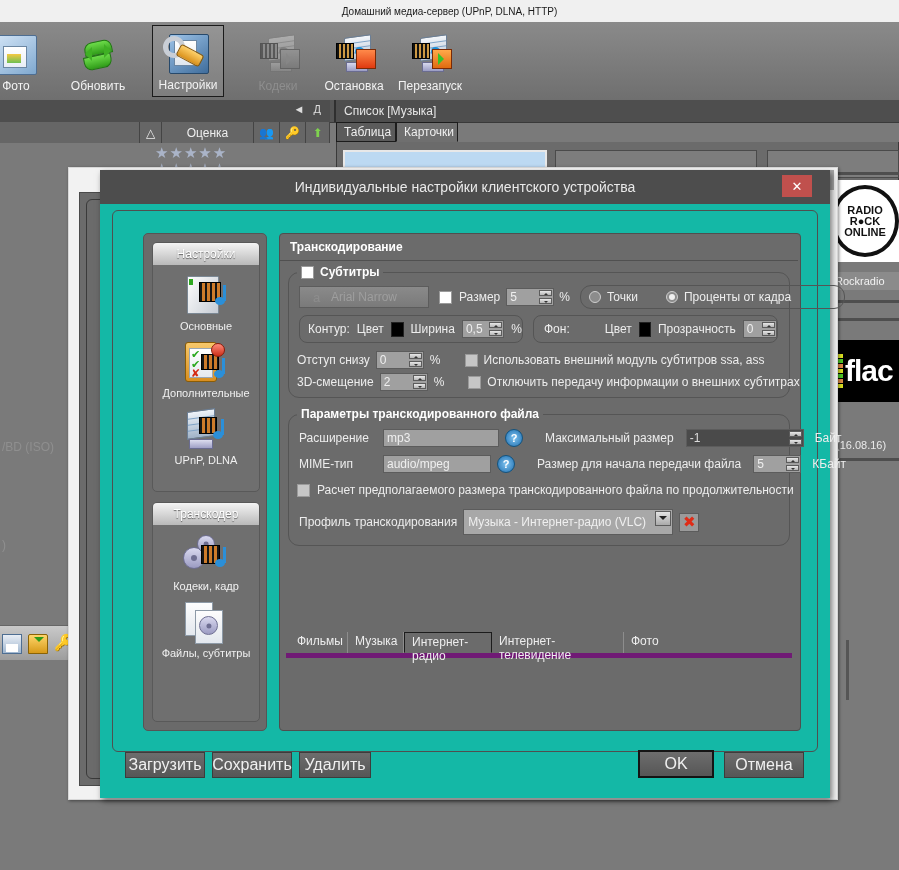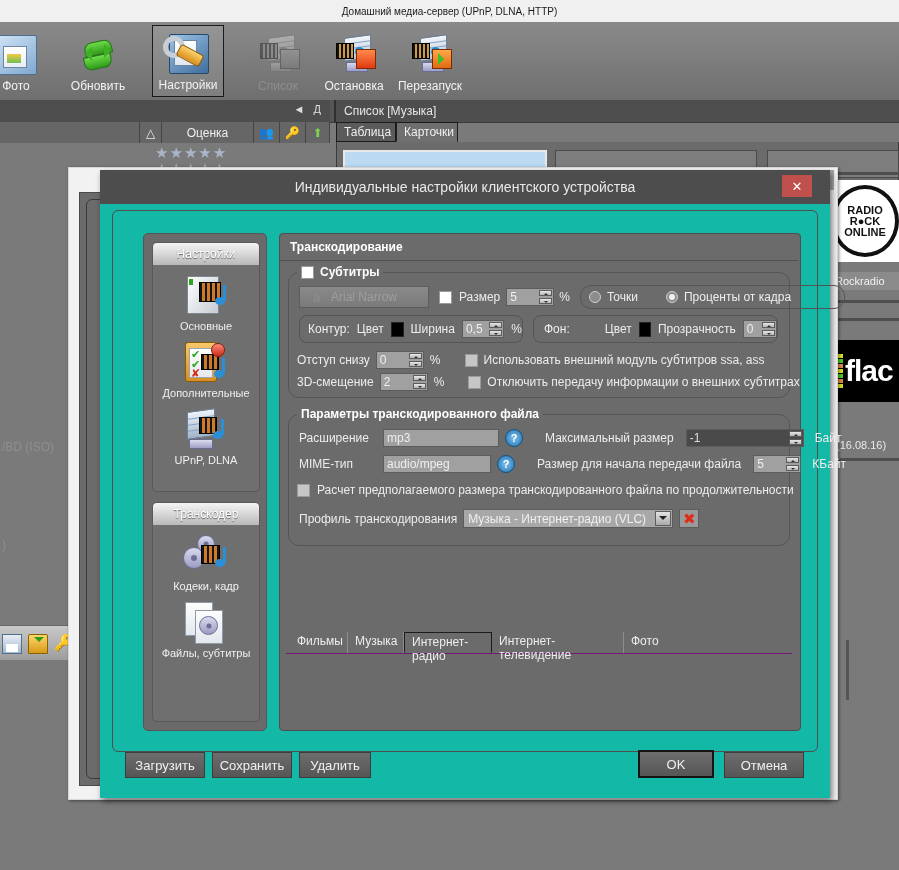--- a/index.html
+++ b/index.html
@@ -241,41 +241,41 @@
 
   .radio{width:12px;height:12px;border-radius:50%;border:1px solid #cfcfcf;
     background:#8c8c8c;display:inline-block;position:relative;box-sizing:border-box;}
   .radio.on:after{content:"";position:absolute;left:2px;top:2px;width:6px;height:6px;border-radius:50%;
     background:#f0f0f0;}
 
   .helpb{width:16px;height:16px;border-radius:50%;background:radial-gradient(#7fc2ef,#1f6fb0);
     border:1px solid #12537f;color:#fff;font-size:11px;font-weight:bold;
     display:flex;align-items:center;justify-content:center;cursor:pointer;}
 
-  .combo{position:relative;background:#a8a8a8;border:1px solid #5c5c5c;height:19px;box-sizing:border-box;
+  .combo{position:relative;background:#a8a8a8;border:1px solid #5c5c5c;height:26px;box-sizing:border-box;
     color:#efefef;font-size:12px;padding:1px 4px;display:flex;align-items:center;}
   .combo .arw{position:absolute;right:1px;top:1px;width:16px;height:15px;
     background:linear-gradient(#e4e4e4,#a9a9a9);border:1px solid #5c5c5c;box-sizing:border-box;
     display:flex;align-items:center;justify-content:center;}
   .combo .arw:after{content:"";width:0;height:0;border:4px solid transparent;border-top-color:#222;
     margin-top:3px;}
 
   .xbtn{width:20px;height:19px;background:#9a9a9a;border:1px solid #5c5c5c;
     display:flex;align-items:center;justify-content:center;color:#e02b16;font-weight:bold;
     font-size:15px;cursor:pointer;box-sizing:border-box;}
 
   
-  #btabs{position:absolute;left:6px;top:398px;width:506px;height:21px;border-bottom:1px solid #701a75;}
+  #btabs{position:absolute;left:6px;top:398px;width:506px;height:21px;border-bottom:5px solid #701a75;}
   .btab{position:absolute;top:0;height:21px;box-sizing:border-box;padding:2px 7px 0 7px;
     font-size:12px;color:#ededed;cursor:pointer;border-right:1px solid #8d8d8d;}
   .btab.active{background:#6b6b6b;border:1px solid #1c1c1c;border-bottom:1px solid #6b6b6b;}
 
   
   .dbtn{position:absolute;height:26px;background:linear-gradient(#6d6d6d,#565656);
-    border:1px solid #3c3c3c;color:#f0f0f0;font-size:13px;
+    border:1px solid #3c3c3c;color:#f0f0f0;font-size:16px;
     display:flex;align-items:center;justify-content:center;cursor:pointer;box-sizing:border-box;}
   .dbtn.def{border:2px solid #141414;}
 </style>
 </head>
 <body>
 
 <div id="app-window">
 
   <div id="titlebar">
     <span>Домашний медиа-сервер (UPnP, DLNA, HTTP)</span>
@@ -314,21 +314,21 @@
               <i style="top:5px"></i>
               <i style="top:10px"></i>
               <i style="top:15px"></i>
             </i>
         <i class="film"></i>
             <i class="note"></i>
             <i class="base"></i>
             <i class="sq play"></i>
           </i>
       </span>
-      <span class="lbl">Список</span>
+      <span class="lbl">Кодеки</span>
     </div>
     <div class="tbtn" style="left:318px;">
       <span class="ico">
         <i class="ic-server">
             <i class="stack">
               <i style="top:5px"></i>
               <i style="top:10px"></i>
               <i style="top:15px"></i>
             </i>
         <i class="film"></i>

